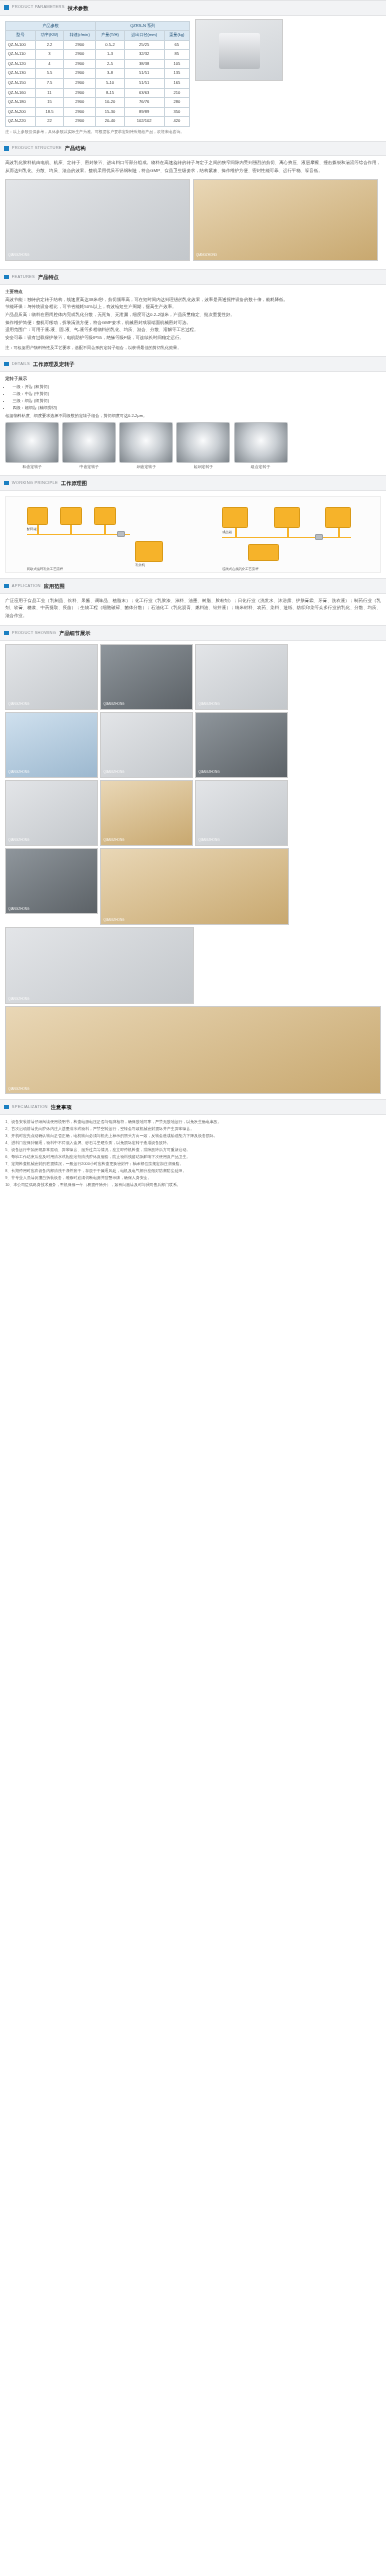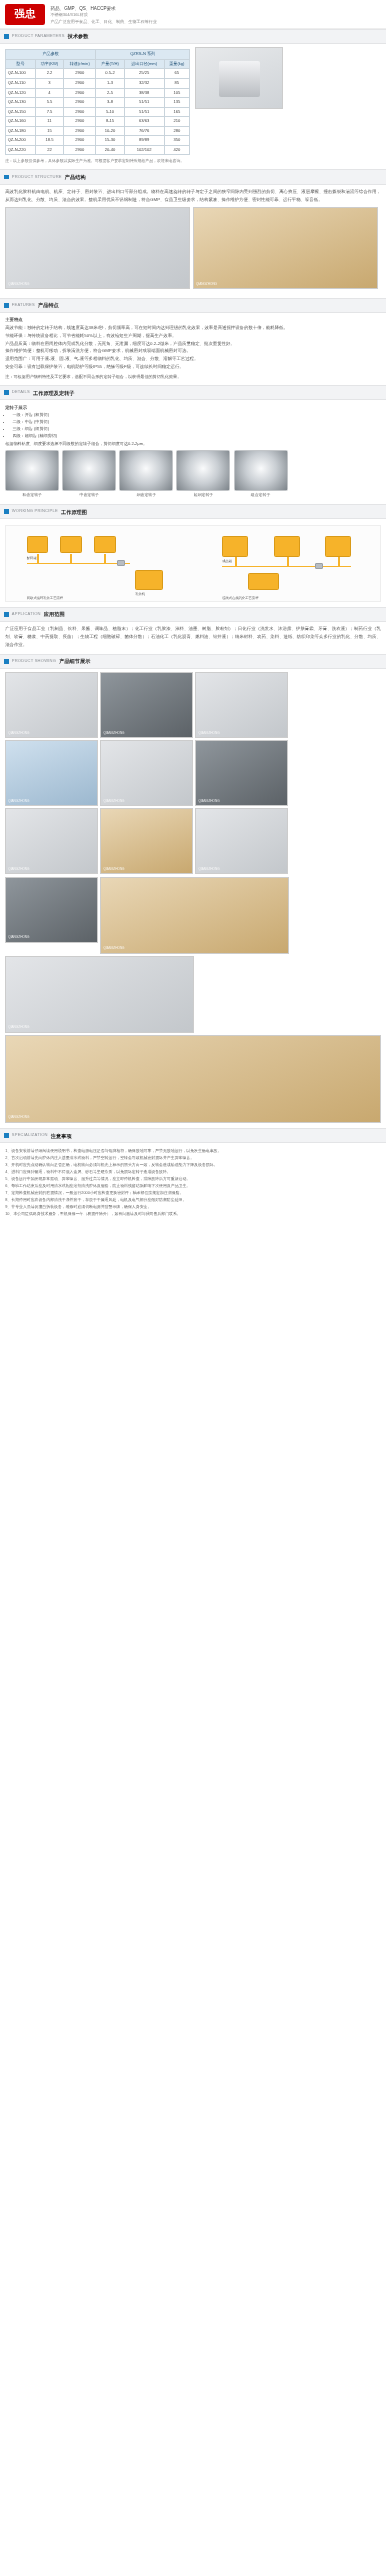--- a/index.html
+++ b/index.html
@@ -222,30 +222,20 @@
   .gal .cell.wide { width:189px; }
 
   
   .foot-note { font-size:3.9px; color:#666; line-height:1.8; text-align:justify; }
 </style>
 </head>
 <body>
 
 <div class="page">
 
-  <div class="header">
-    <div class="logo">
-      <span>强忠</span>
-    </div>
-    <div class="header-text">
-      <div class="header-line1">药品、GMP、QS、HACCP要求</div>
-      <div class="header-line2">不锈钢304/316L材质</div>
-      <div class="header-line3">产品广泛应用于食品、化工、日化、制药、生物工程等行业</div>
-    </div>
-  </div>
 
 
   <div class="sec">
     <div class="sec-head">
       <span class="mark"></span>
       <span class="sec-en">PRODUCT PARAMETERS</span>
       <span class="sec-cn">技术参数</span>
     </div>
     <div class="sec-body">
       <div class="tbl-wrap">

